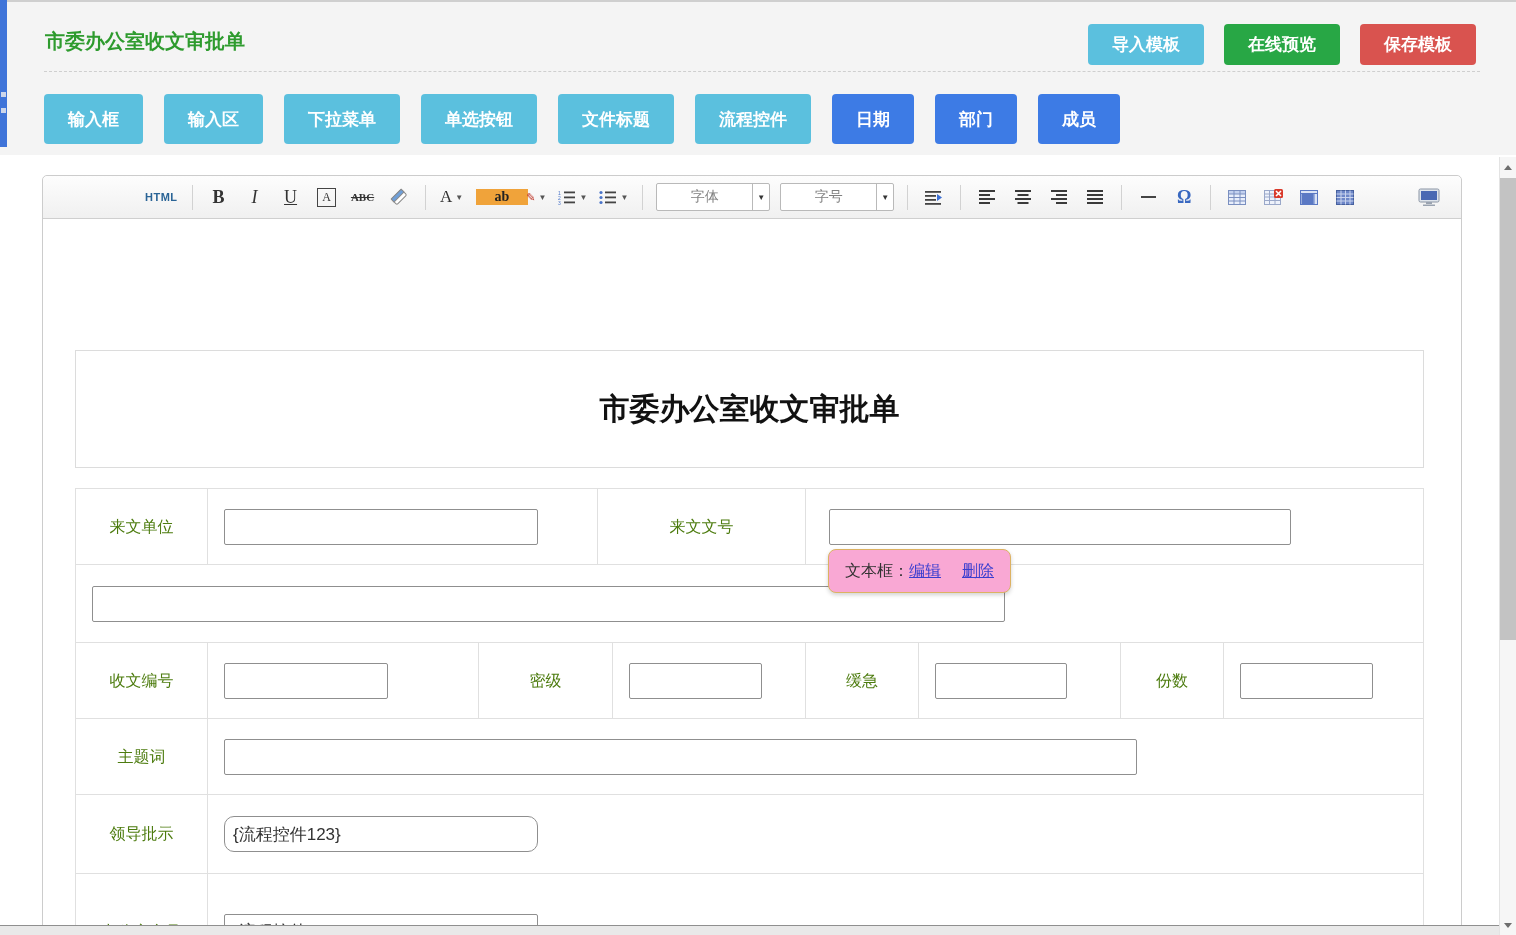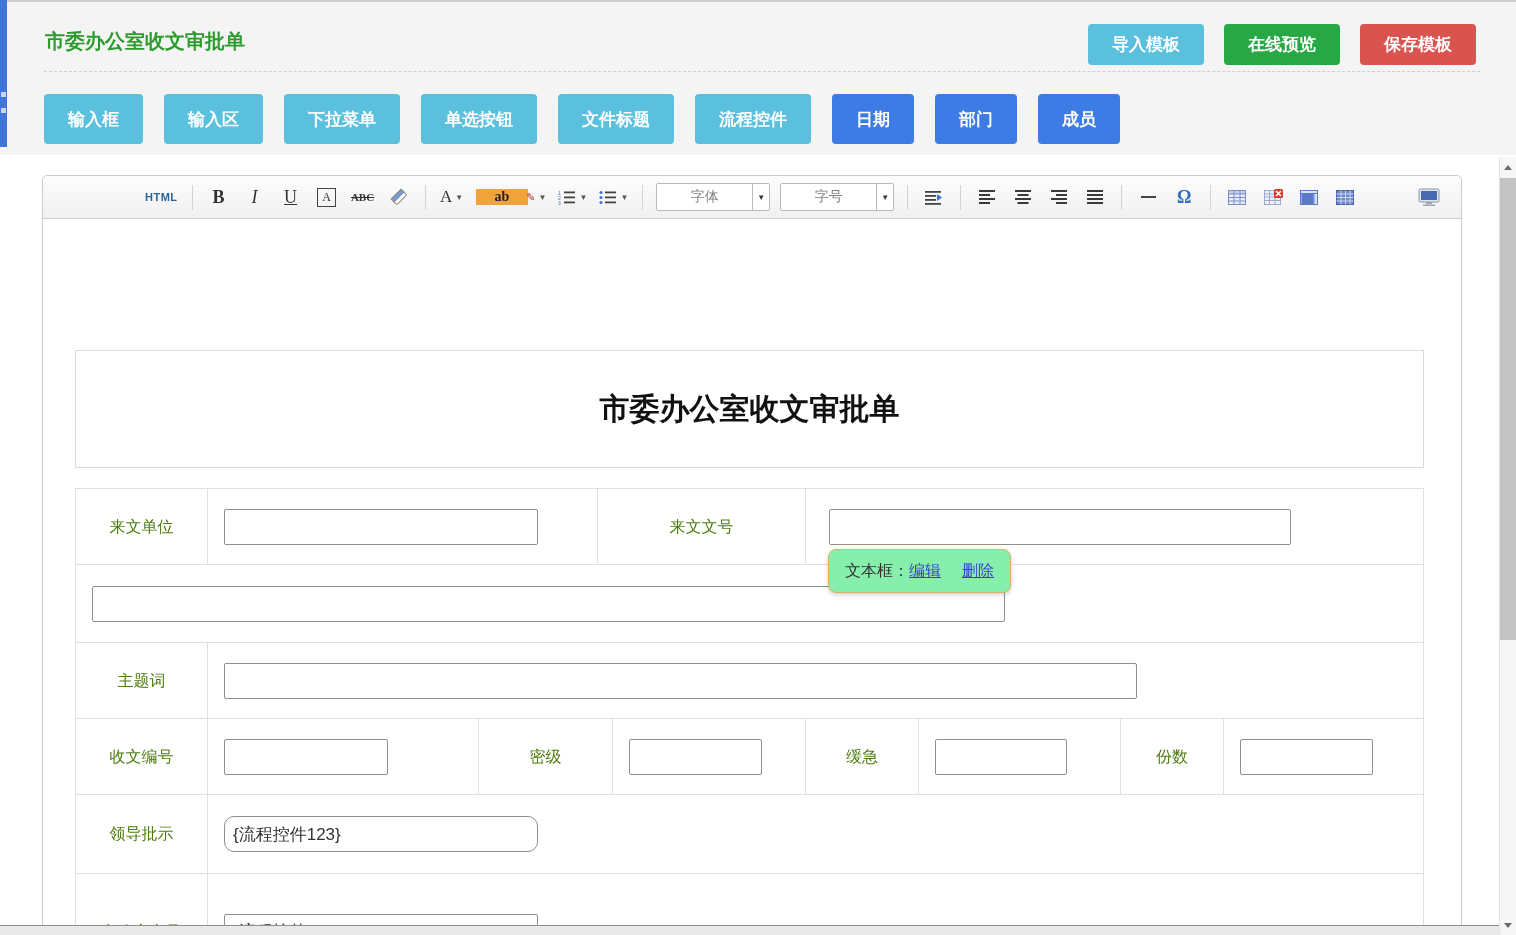--- a/index.html
+++ b/index.html
@@ -62,21 +62,21 @@
           border-bottom:none;background:#fff;box-sizing:border-box;}
   .frow{display:flex;border-bottom:1px solid #e0e0e0;}
   .fcell{border-right:1px solid #e0e0e0;display:flex;align-items:center;box-sizing:border-box;}
   .fcell:last-child{border-right:none;}
   .fcell.lab{justify-content:center;font-size:16px;color:#4d7c0f;text-align:center;
              padding:0 22px;line-height:28px;}
   .fcell.inp{padding-left:16px;}
   .fi{height:36px;border:1px solid #8f8f8f;border-radius:2px;background:#fff;font-size:17px;
       padding:0 8px;box-sizing:border-box;color:#333;font-family:"Liberation Sans",sans-serif;}
   
-  .tooltip{position:absolute;left:828px;top:549px;height:42px;background:#86efac;
+  .tooltip{position:absolute;left:828px;top:549px;height:42px;background:#f9a8d4;
            border:1px solid #dcb262;border-radius:8px;box-shadow:0 2px 4px rgba(0,0,0,.18);
            display:flex;align-items:center;padding:0 16px;font-size:16px;color:#333;z-index:20;}
   .tooltip a{color:#3a3ecf;text-decoration:underline;cursor:pointer;}
   .tooltip .edit{margin-left:0;} .tooltip .del{margin-left:21px;}
   
   .hscroll{position:absolute;left:0;bottom:0;width:1499px;height:9px;background:#e9e9e9;
            border-top:1px solid #8f8f8f;z-index:6;}
   .vscroll{position:absolute;right:0;top:157px;width:17px;height:778px;background:#f6f6f6;
            border-left:1px solid #e3e3e3;z-index:7;box-sizing:border-box;}
   .varrow{position:absolute;left:0;width:16px;height:17px;display:flex;align-items:center;
@@ -297,42 +297,42 @@
           </div>
         </div>
 
         <div class="frow" style="height:77px;">
           <div class="fcell inp" style="width:1215px;">
             <input class="fi" style="width: 913px;" value="">
           </div>
         </div>
 
         <div class="frow" style="height:75px;">
+          <div class="fcell lab" style="width:132px;">收文编号</div>
+          <div class="fcell inp" style="width:271px;">
+            <input class="fi" style="width: 164px;" value="">
+          </div>
+          <div class="fcell lab" style="width:134px;">密级</div>
+          <div class="fcell inp" style="width:193px;">
+            <input class="fi" style="width: 133px;" value="">
+          </div>
+          <div class="fcell lab" style="width:113px;padding:0 10px;">缓急</div>
+          <div class="fcell inp" style="width:202px;">
+            <input class="fi" style="width: 132px;" value="">
+          </div>
+          <div class="fcell lab" style="width:103px;padding:0 10px;">份数</div>
+          <div class="fcell inp" style="width:199px;">
+            <input class="fi" style="width: 133px;" value="">
+          </div>
+        </div>
+
+        <div class="frow" style="height:75px;">
           <div class="fcell lab" style="width:132px;">主题词</div>
           <div class="fcell inp" style="width:1215px;">
             <input class="fi" style="width: 913px;" value="">
-          </div>
-        </div>
-
-        <div class="frow" style="height:75px;">
-          <div class="fcell lab" style="width:132px;">收文编号</div>
-          <div class="fcell inp" style="width:271px;">
-            <input class="fi" style="width: 164px;" value="">
-          </div>
-          <div class="fcell lab" style="width:134px;">密级</div>
-          <div class="fcell inp" style="width:193px;">
-            <input class="fi" style="width: 133px;" value="">
-          </div>
-          <div class="fcell lab" style="width:113px;padding:0 10px;">缓急</div>
-          <div class="fcell inp" style="width:202px;">
-            <input class="fi" style="width: 132px;" value="">
-          </div>
-          <div class="fcell lab" style="width:103px;padding:0 10px;">份数</div>
-          <div class="fcell inp" style="width:199px;">
-            <input class="fi" style="width: 133px;" value="">
           </div>
         </div>
 
         <div class="frow" style="height:78px;">
           <div class="fcell lab" style="width:132px;">领导批示</div>
           <div class="fcell inp" style="width:1215px;">
             <input class="fi" style="width: 314px; border-radius: 10px;" value="{流程控件123}">
           </div>
         </div>
 

